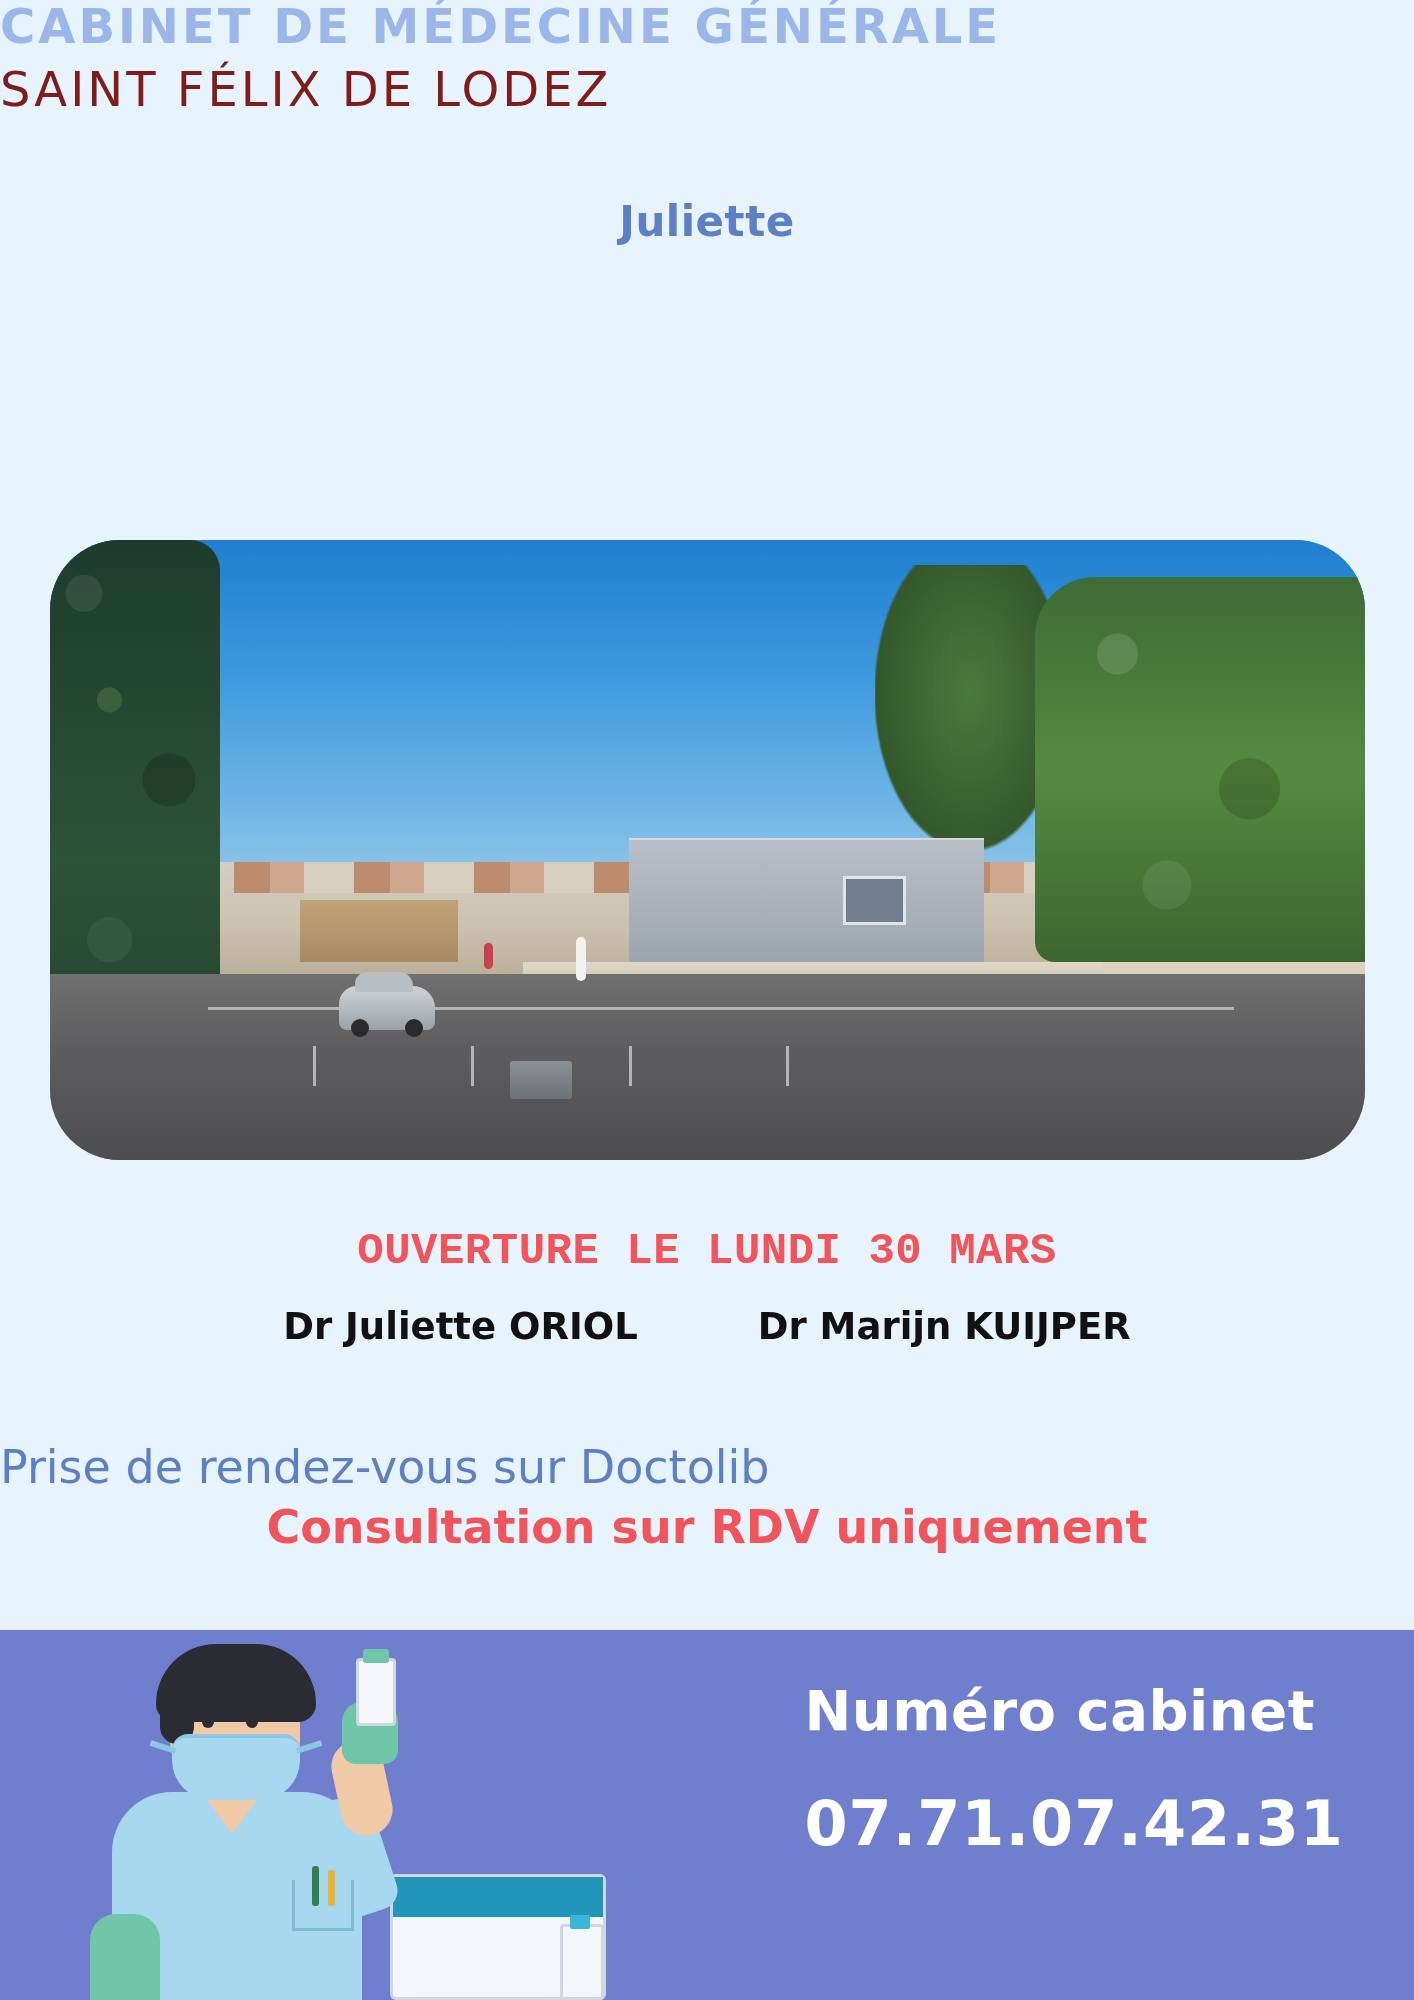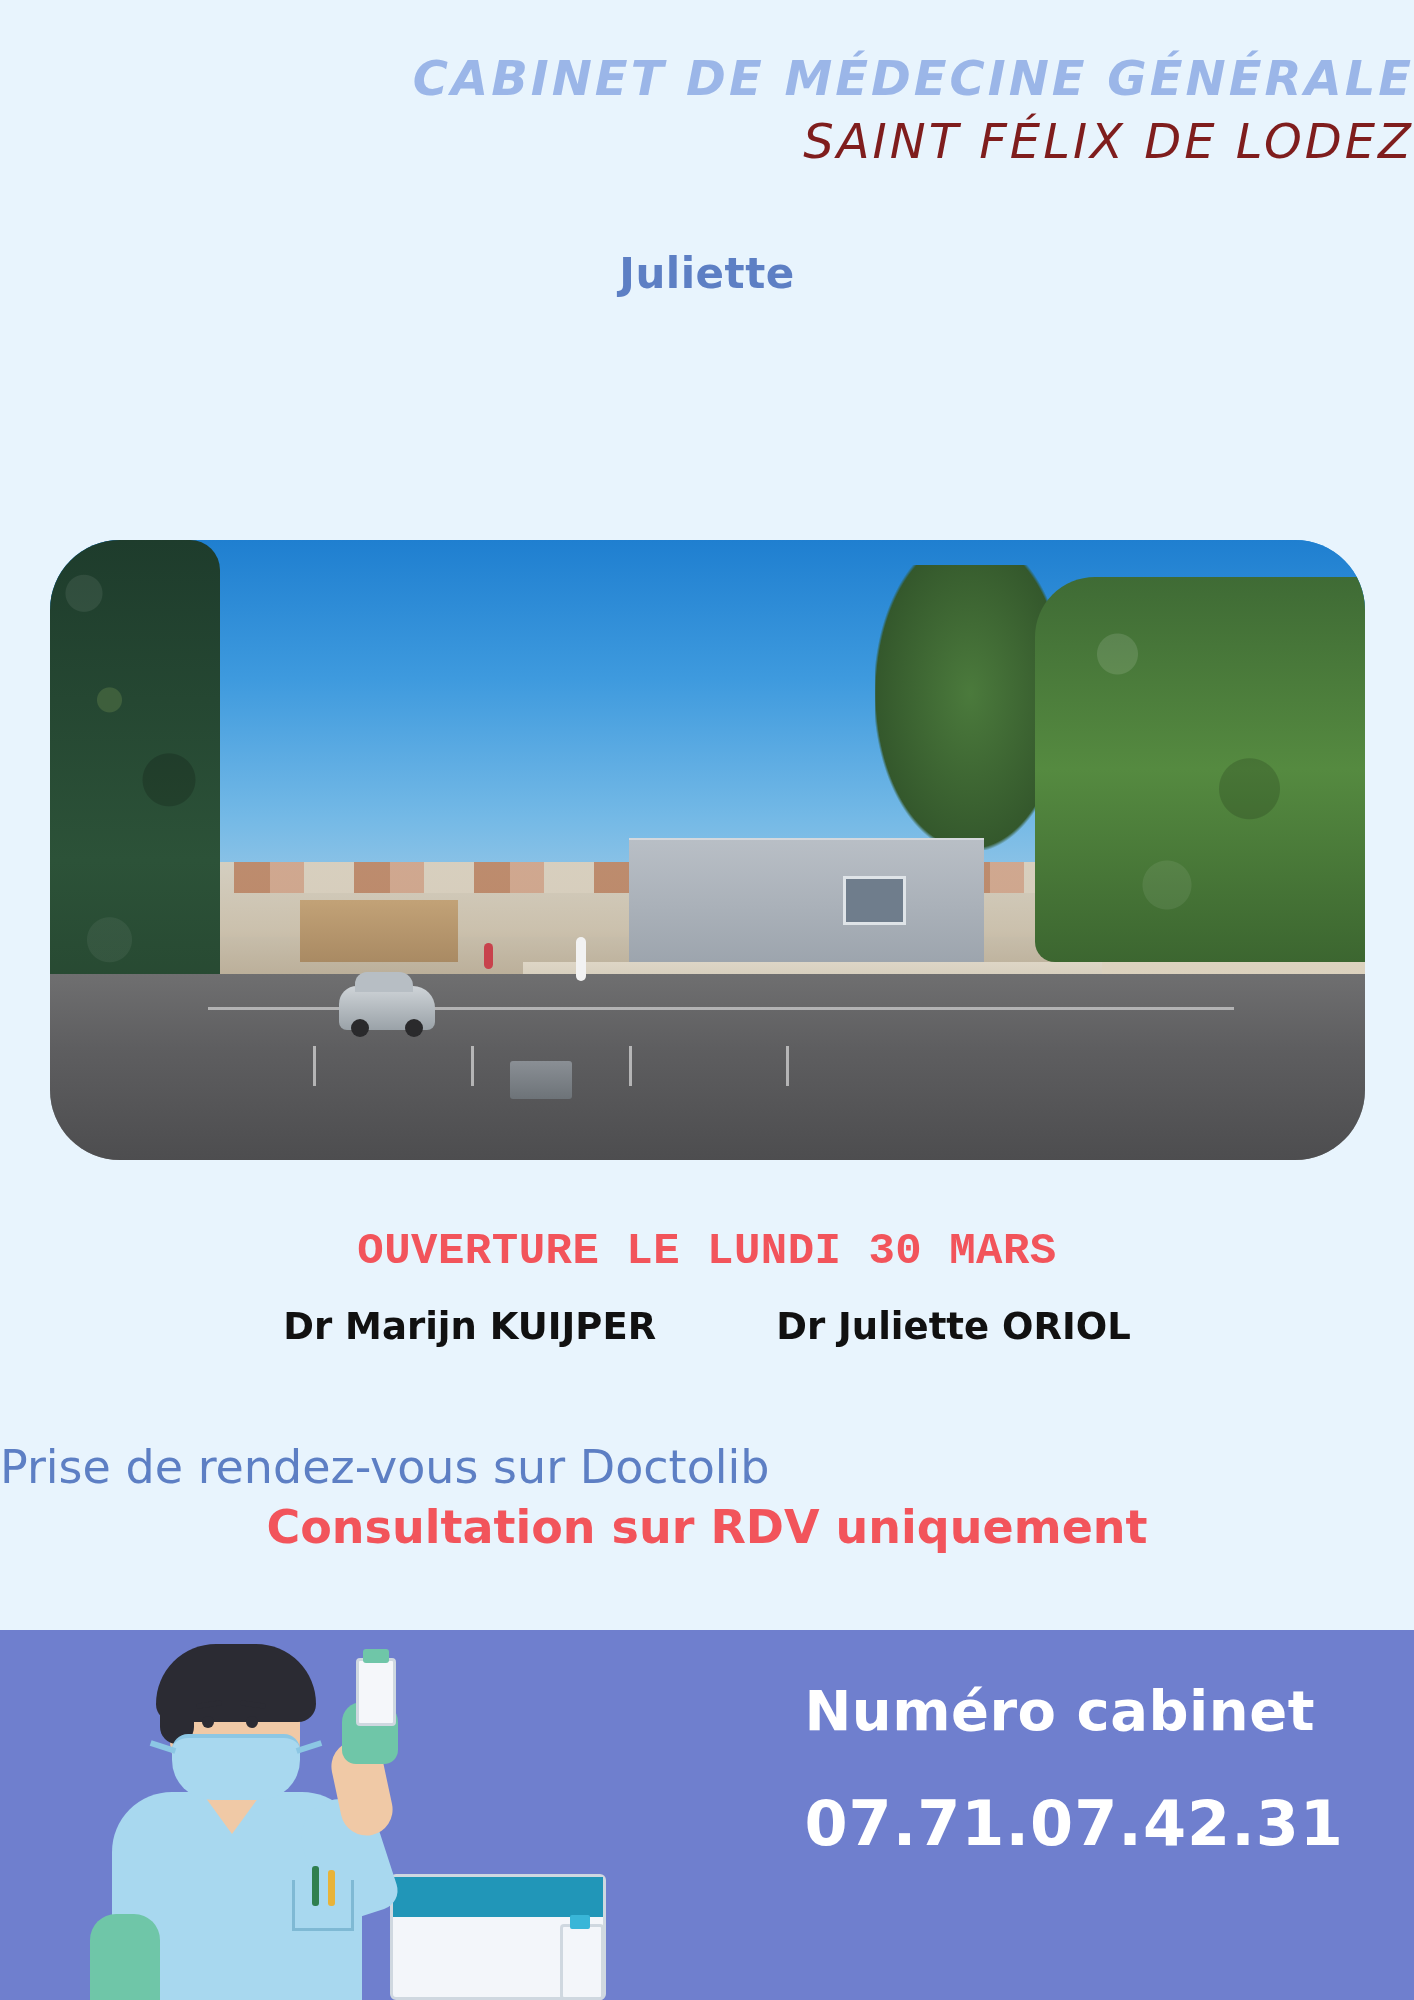--- a/index.html
+++ b/index.html
@@ -18,23 +18,21 @@
   .poster {
     position: relative;
     width: 1414px;
     height: 2000px;
     background: #e8f4fd;
     overflow: hidden;
   }
 
   
   .header {
-    padding-top: 52px;
-    text-align: right;
-    font-style: italic;
+    text-align: left;
   }
   .title-line1 {
     font-family: "DejaVu Sans", sans-serif;
     font-weight: bold;
     font-size: 48px;
     letter-spacing: 3px;
     color: #9bb6e8;
     line-height: 1.1;
   }
   .title-line2 {
@@ -469,22 +467,22 @@
       <div class="person p-red"></div>
       <div class="utility"></div>
     </div>
   </div>
 
   <div class="opening">
     <div class="opening-text">OUVERTURE LE LUNDI 30 MARS</div>
   </div>
 
   <div class="doctors">
+    <div class="doctor-name">Dr Juliette ORIOL</div>
     <div class="doctor-name">Dr Marijn KUIJPER</div>
-    <div class="doctor-name">Dr Juliette ORIOL</div>
   </div>
 
   <div class="doctolib">Prise de rendez-vous sur Doctolib</div>
 
   <div class="rdv">Consultation sur RDV uniquement</div>
 
   <div class="bottom-band">
 
     <div class="illus">
       <div class="il-box">

